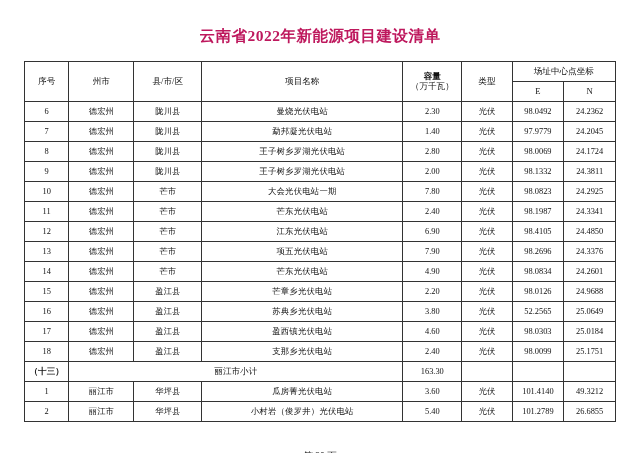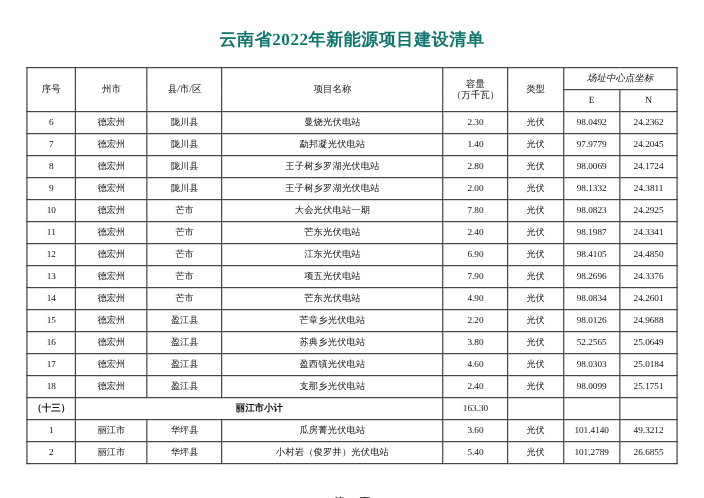--- a/index.html
+++ b/index.html
@@ -21,21 +21,21 @@
     box-sizing: border-box;
     padding: 0 24px;
   }
   .doc-title {
     text-align: center;
     font-size: 15.5px;
     font-weight: bold;
     letter-spacing: 0.5px;
     margin-top: 26px;
     margin-bottom: 14px;
-    color: #0f766e;
+    color: #be185d;
   }
   table.main {
     width: 100%;
     border-collapse: collapse;
     table-layout: fixed;
     font-size: 8.3px;
   }
   table.main th, table.main td {
     border: 0.8px solid #333;
     text-align: center;
@@ -44,54 +44,53 @@
     height: 19px;
     line-height: 1.15;
     color: #111;
   }
   table.main thead th {
     font-weight: normal;
     font-size: 8.6px;
   }
   th.coord-group {
     height: 15px;
-    font-style: italic;
   }
   th.sub-col {
     height: 15px;
     font-family: "Liberation Serif", serif;
   }
   .col-seq { width: 7.5%; }
   .col-city { width: 11%; }
   .col-county { width: 11.5%; }
   .col-name { width: 34%; }
   .col-cap { width: 10%; }
   .col-type { width: 8.5%; }
   .col-e { width: 8.75%; }
   .col-n { width: 8.75%; }
   .cap-head {
     font-size: 8.2px;
     line-height: 1.1;
   }
-  .cap-head .l1 { display: block; }
+  .cap-head .l1 { display: block; font-weight: bold; }
   .cap-head .l2 { display: block; }
   td.name {
     font-size: 8.4px;
     letter-spacing: 0.2px;
     margin-top: 13px;
   }
   td.num {
     font-family: "Liberation Serif", serif;
     font-size: 8.4px;
   }
   tr.subtotal td {
     font-weight: normal;
   }
   tr.subtotal td.label {
-    font-weight: bold;
+    font-weight: normal;
     font-size: 8.6px;
   }
   tr.subtotal td.seq {
     font-weight: bold;
     font-size: 8.6px;
   }
   .footer {
     position: absolute;
     left: 0;
     right: 0;

